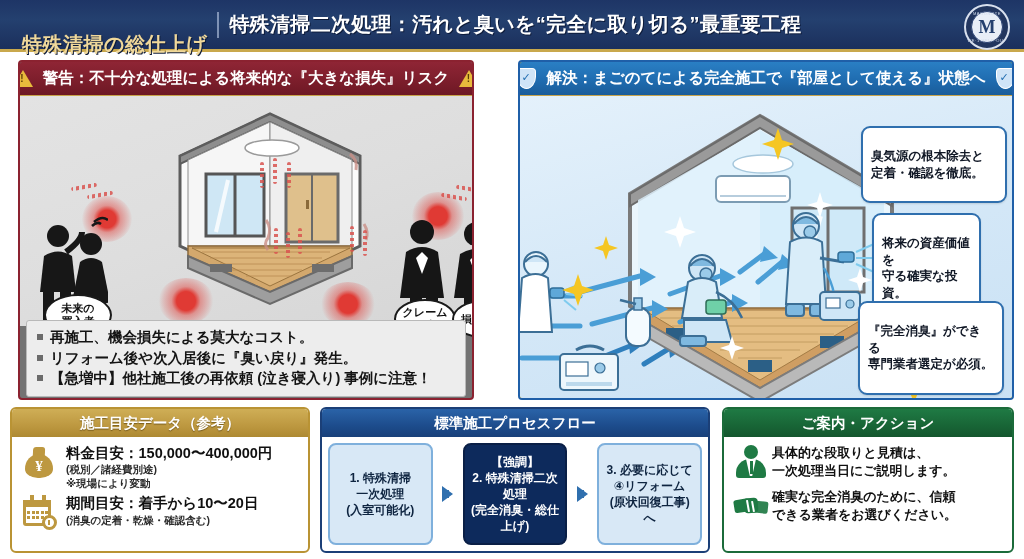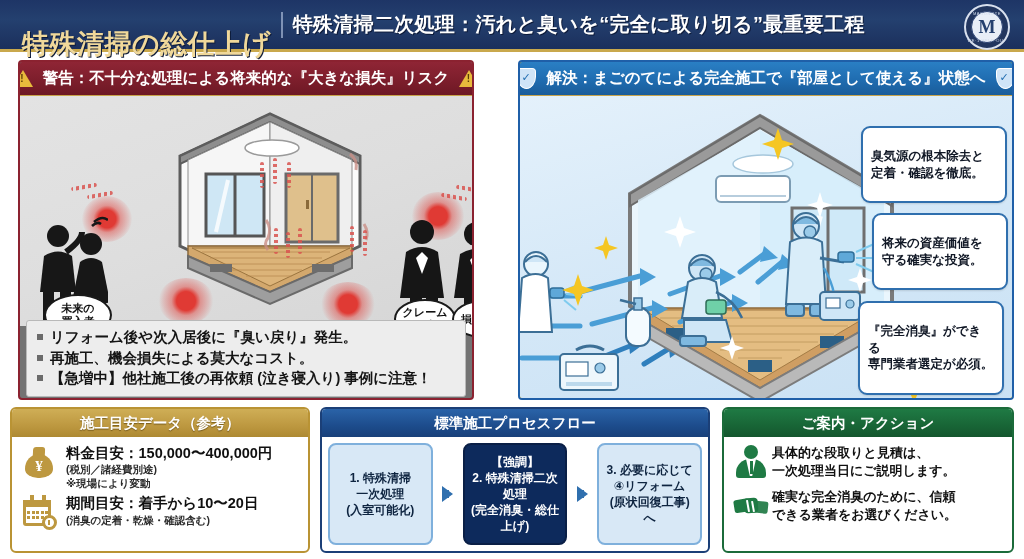--- a/index.html
+++ b/index.html
@@ -16,21 +16,21 @@
     position: absolute; left: 0; top: 0; width: 1024px; height: 52px;
     background: linear-gradient(180deg, #1e3566 0%, #24406f 40%, #1b2f5c 100%);
     border-bottom: 3px solid #c9a84c;
     display: flex; align-items: center;
   }
   .header-text {
     display: flex; align-items: center; gap: 10px;
     margin-left: 22px; white-space: nowrap;
   }
   .header-title-a {
-    font-size: 27px; font-weight: bold; color: #f0d89a;
+    font-size: 20px; font-weight: bold; color: #f0d89a;
     letter-spacing: 0.5px;
     text-shadow: 1px 1px 0 #0d1a38;
     margin-top: 39px;
   }
   .header-sep {
     width: 2px; height: 26px; background: #a7b8d6; opacity: .7;
   }
   .header-title-b {
     font-size: 20px; font-weight: bold; color: #ffffff;
     letter-spacing: 0.3px;
@@ -357,25 +357,25 @@
       <div class="bubble" style="left:24px; top:198px; width:68px; height:42px;">未来の
 買入者</div>
       <div class="bubble" style="left:374px; top:203px; width:62px; height:40px;">クレーム
 発生</div>
       <div class="bubble" style="left:432px; top:204px; width:62px; height:38px;">損害賠償</div>
     </div>
 
     <div class="bullets">
       <div class="bullet">
         <i class="bdot"></i>
-        <span>リフォーム後や次入居後に『臭い戻り』発生。</span>
+        <span>再施工、機会損失による莫大なコスト。</span>
       </div>
       <div class="bullet">
         <i class="bdot"></i>
-        <span>再施工、機会損失による莫大なコスト。</span>
+        <span>リフォーム後や次入居後に『臭い戻り』発生。</span>
       </div>
       <div class="bullet">
         <i class="bdot"></i>
         <span>【急増中】他社施工後の再依頼 (泣き寝入り) 事例に注意！</span>
       </div>
     </div>
   </div>
 </div>
 
 <div class="panel panel-right">
@@ -516,21 +516,21 @@
         <g fill="#f5c623">
           <polygon points="58,178 62,190 74,194 62,198 58,210 54,198 42,194 54,190"></polygon>
           <polygon points="258,32 262,44 274,48 262,52 258,64 254,52 242,48 254,44"></polygon>
           <polygon points="394,276 398,288 410,292 398,296 394,308 390,296 378,292 390,288"></polygon>
           <polygon points="86,140 89,149 98,152 89,155 86,164 83,155 74,152 83,149"></polygon>
         </g>
       </svg>
 
       <div class="callout" style="left:341px; top:30px; width:146px;">臭気源の根本除去と
 定着・確認を徹底。</div>
-      <div class="callout" style="left:352px; top:117px; width:136px;">将来の資産価値を
+      <div class="callout" style="left:352px; top:117px; width:109px;">将来の資産価値を
 守る確実な投資。</div>
       <div class="callout" style="left:338px; top:205px; width:146px;">『完全消臭』ができる
 専門業者選定が必須。</div>
     </div>
   </div>
 </div>
 
 <div class="card card-gold">
   <div class="card-head ch-gold">施工目安データ（参考）</div>
   <div class="card-body">

